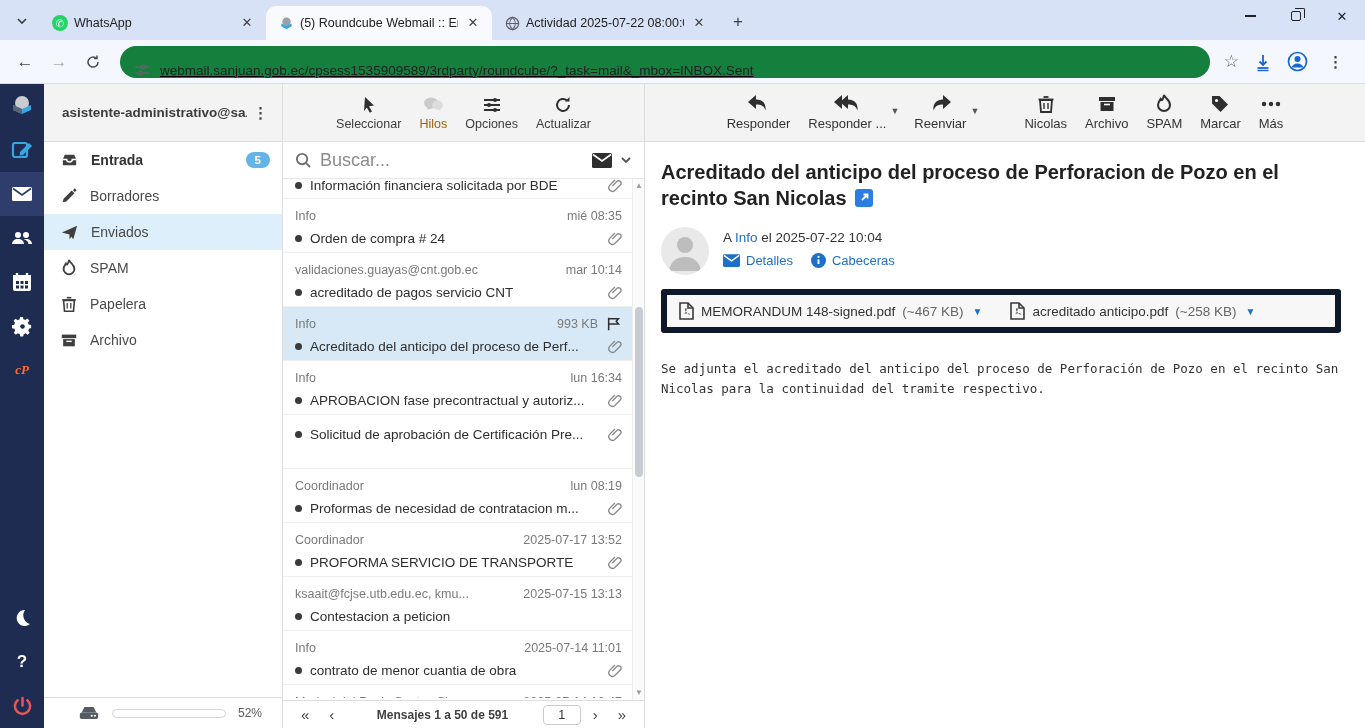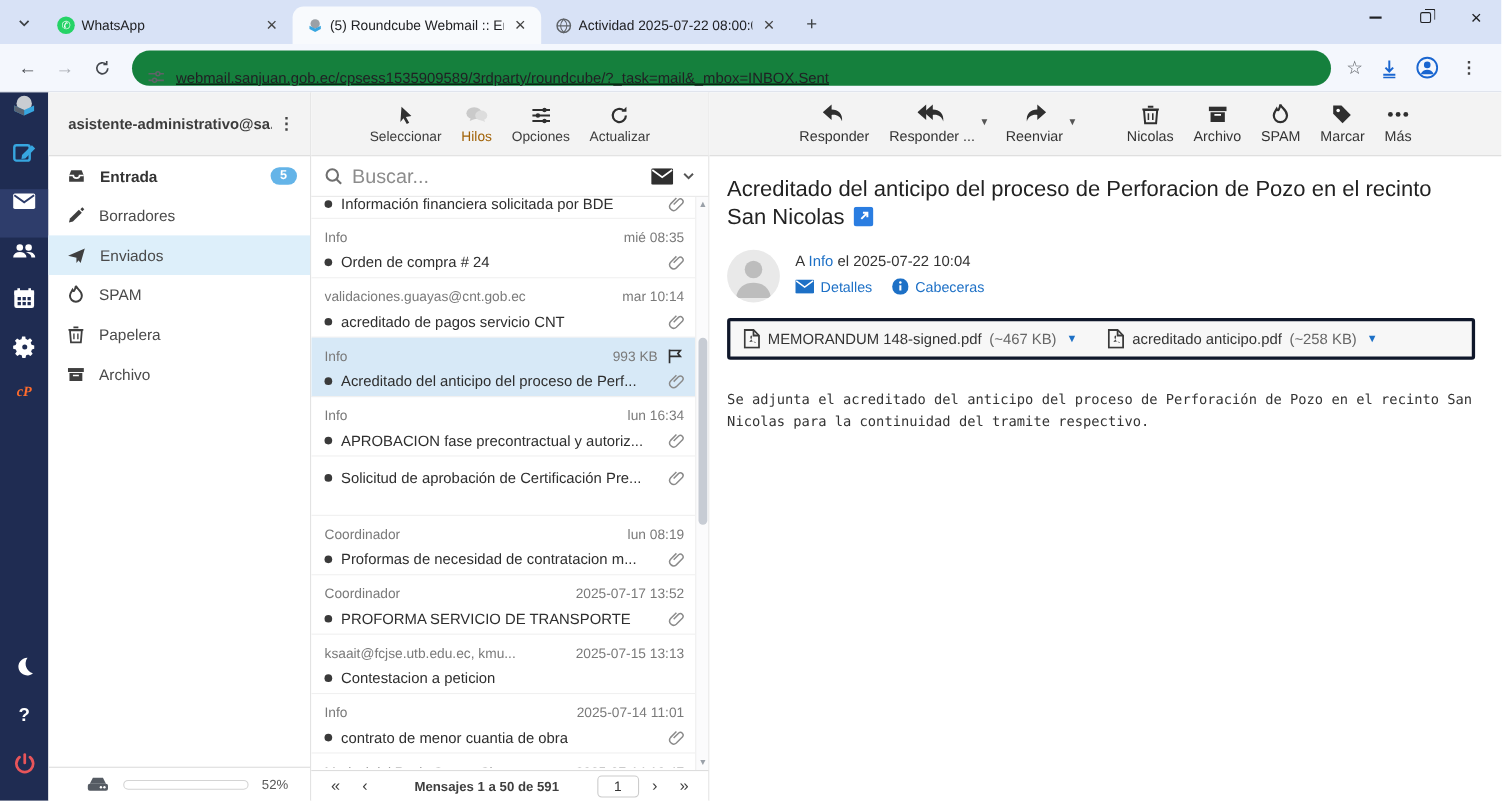--- a/index.html
+++ b/index.html
@@ -36,21 +36,21 @@
     padding:0 14px; margin:0 8px;text-decoration:underline; }
   .omnibox .url { font-size:13.5px; color:#202124; margin-left:10px; white-space:nowrap; overflow:hidden; }
   .br-icons { display:flex; align-items:center; gap:14px; margin:0 6px; }
   .star { color:#5f6368; font-size:17px; }
 
   
   .app { flex:1; display:flex; min-height:0; }
 
   
   .rail { width:44px; background:#1f2c52; display:flex; flex-direction:column; align-items:center; flex-shrink:0; }
-  .rail-item { width:44px; height:44px; display:flex; align-items:flex-start; justify-content:center; }
+  .rail-item { width:44px; height:44px; display:flex; align-items:center; justify-content:center; }
   .rail-item.sel { background:#2e3d6b; }
   .rail-spacer { flex:1; }
   .cp-text { color:#ff6c2c; font-weight:bold; font-style:italic; font-size:13px; font-family:"Liberation Serif", serif; }
   .q-text { color:#fff; font-weight:bold; font-size:17px; }
 
   
   .folders { width:239px; border-right:1px solid #ddd; display:flex; flex-direction:column; background:#fff; flex-shrink:0; }
   .acct-header { height:58px; background:#f3f3f3; border-bottom:1px solid #ddd; display:flex; align-items:center; padding:0 8px 0 18px; }
   .acct-name { flex:1; font-size:13.5px; font-weight:bold; color:#3c3c3c; white-space:nowrap; overflow:hidden; }
   .kebab { color:#444; font-size:15px; font-weight:bold; letter-spacing:0; padding:0 6px; line-height:1; }
@@ -103,31 +103,31 @@
     color:#333; font-family:"Liberation Sans", sans-serif; }
 
   
   .mailview { flex:1; display:flex; flex-direction:column; background:#fff; min-width:0; }
   .mail-toolbar { height:58px; background:#f3f3f3; border-bottom:1px solid #ddd; display:flex; align-items:center;
     justify-content:center; gap:14px; }
   .mbtn { display:flex; flex-direction:column; align-items:center; gap:2px; color:#333; font-size:13px; padding:2px 2px; position:relative; }
   .mbtn .caret { position:absolute; right:-11px; top:14px; font-size:9px; color:#555; }
   .gap1 { width:26px; }
   .mail-content { flex:1; padding:17px 24px 0 16px; overflow:hidden; }
-  .subject { font-size:20px; font-weight:normal; color:#222; line-height:1.3; max-width:700px; }
+  .subject { font-size:20px; font-weight:bold; color:#222; line-height:1.3; max-width:700px; }
   .extlink { display:inline-block; vertical-align:-2px; margin-left:8px; }
   .fromrow { display:flex; margin-top:16px; }
   .avatar { width:48px; height:48px; border-radius:50%; background:#e9e9e9; display:flex; align-items:center;
     justify-content:center; overflow:hidden; flex-shrink:0; }
   .fromcol { margin-left:14px; padding-top:3px; }
   .fromline { font-size:13.5px; color:#333; }
   .bluelink { color:#1d70c6; }
   .metalinks { display:flex; gap:18px; margin-top:8px; align-items:center; }
   .metalink { display:flex; align-items:center; gap:6px; color:#1d70c6; font-size:13px; }
-  .attachbar { margin-top:14px; background:#f7f7f7; border:3px solid #0f172a; border-radius:3px;
+  .attachbar { margin-top:14px; background:#f7f7f7; border:6px solid #0f172a; border-radius:3px;
     padding:7px 12px; display:flex; gap:28px; align-items:center; }
   .attach { display:flex; align-items:center; gap:7px; font-size:13.5px; color:#333; }
   .attach .size { color:#666; }
   .attach .acaret { color:#1d70c6; font-size:10px; margin-left:2px; }
   .mailbody { margin-top:26px; font-family:"DejaVu Sans Mono", monospace; font-size:12.5px; color:#333;
     line-height:1.6; white-space:pre-wrap; max-width:690px; }
 
   svg { display:block; }
 </style>
 </head>

